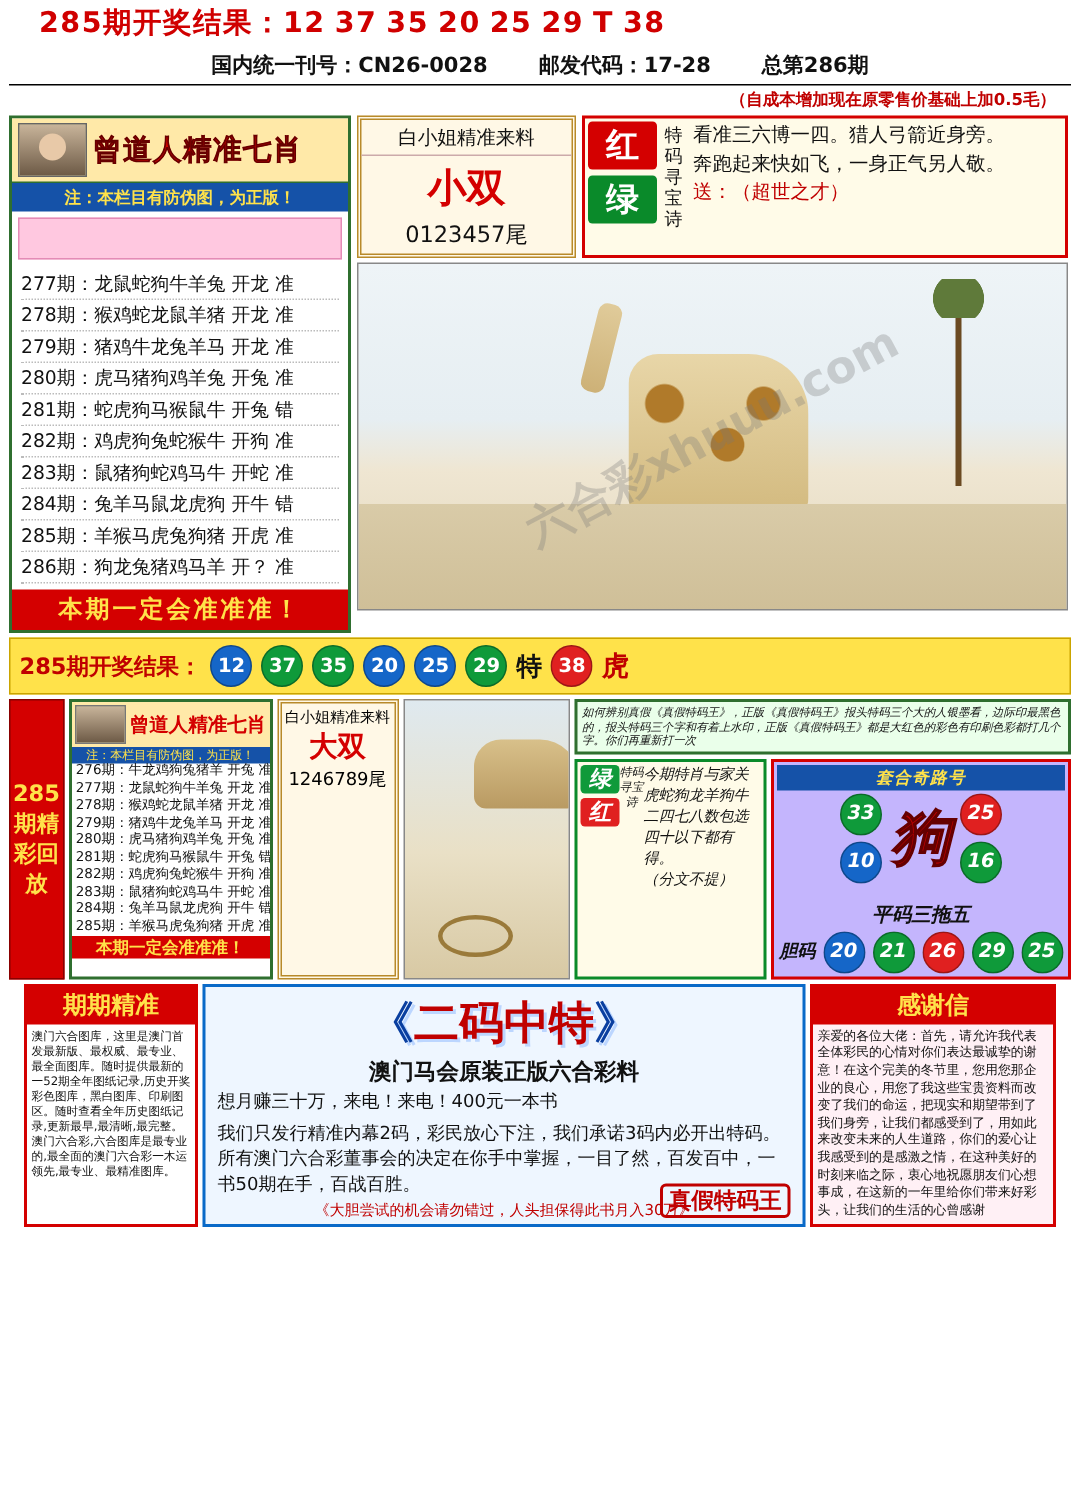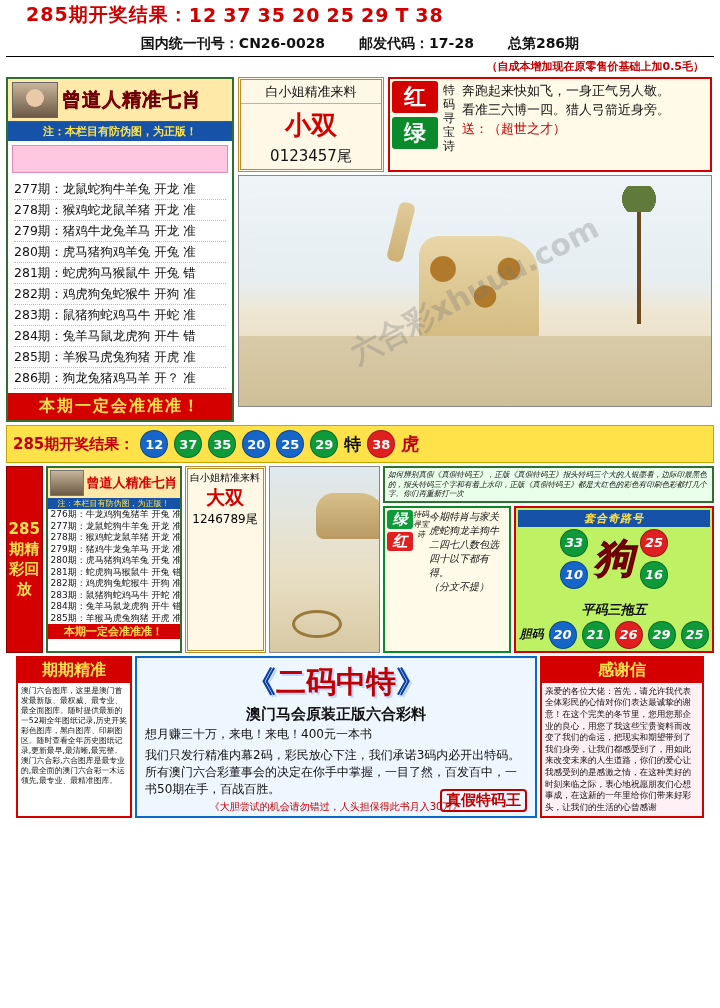--- a/index.html
+++ b/index.html
@@ -206,21 +206,21 @@
   
   .lower2{display:flex;gap:3px;}
   .poem2{width:120px;border:2px solid #0a8a2a;background:#fffbe8;display:flex;padding:2px;}
   .poem2 .pl{width:26px;text-align:center;}
   .poem2 .pl .ch{font-size:15px;font-weight:bold;color:#fff;background:#0f9a3a;border-radius:3px;margin-bottom:3px;}
   .poem2 .pl .ch.r{background:#e02020;}
   .poem2 .pm{width:16px;font-size:8px;line-height:10px;text-align:center;color:#111;}
   .poem2 .pr{flex:1;font-size:10px;line-height:14px;color:#111;}
 
   .dogbox{
-    width:192px;border:2px solid #d40000;background:#bef264;position:relative;padding:2px;
+    width:192px;border:2px solid #d40000;background:#c4b5fd;position:relative;padding:2px;
   }
   .dogbox .bluebar{
     background:#1552a8;color:#ffe24a;font-size:11px;font-weight:bold;text-align:center;
     padding:1px 0;letter-spacing:1px;
   }
   .dogbox .dogrow{display:flex;align-items:center;justify-content:center;gap:6px;margin-top:2px;}
   .dogbox .dog{font-size:40px;font-weight:bold;color:#c00000;-webkit-text-stroke:1px #600;}
   .dogbox .sm{display:flex;flex-direction:column;gap:4px;}
   .dogbox .line{font-size:13px;font-weight:bold;color:#111;text-align:center;margin-top:12px;}
   .dogbox .codes{display:flex;align-items:center;justify-content:center;gap:5px;margin-top:2px;}
@@ -315,22 +315,22 @@
           <div class="poem-left">
             <div class="ch">红</div>
             <div class="ch green">绿</div>
           </div>
           <div class="poem-mid">
             <div>特码</div>
             <div>寻宝</div>
             <div>诗</div>
           </div>
           <div class="poem-right">
+            <div>看准三六博一四。猎人弓箭近身旁。</div>
             <div>奔跑起来快如飞，一身正气另人敬。</div>
-            <div>看准三六博一四。猎人弓箭近身旁。</div>
             <div class="last">送：（超世之才）</div>
           </div>
         </div>
       </div>
 
       <div class="pic">
         <div class="tree"></div>
         <div class="giraffe"></div>
         <div class="ground"></div>
         <div class="wm">六合彩xhuuu.com</div>

